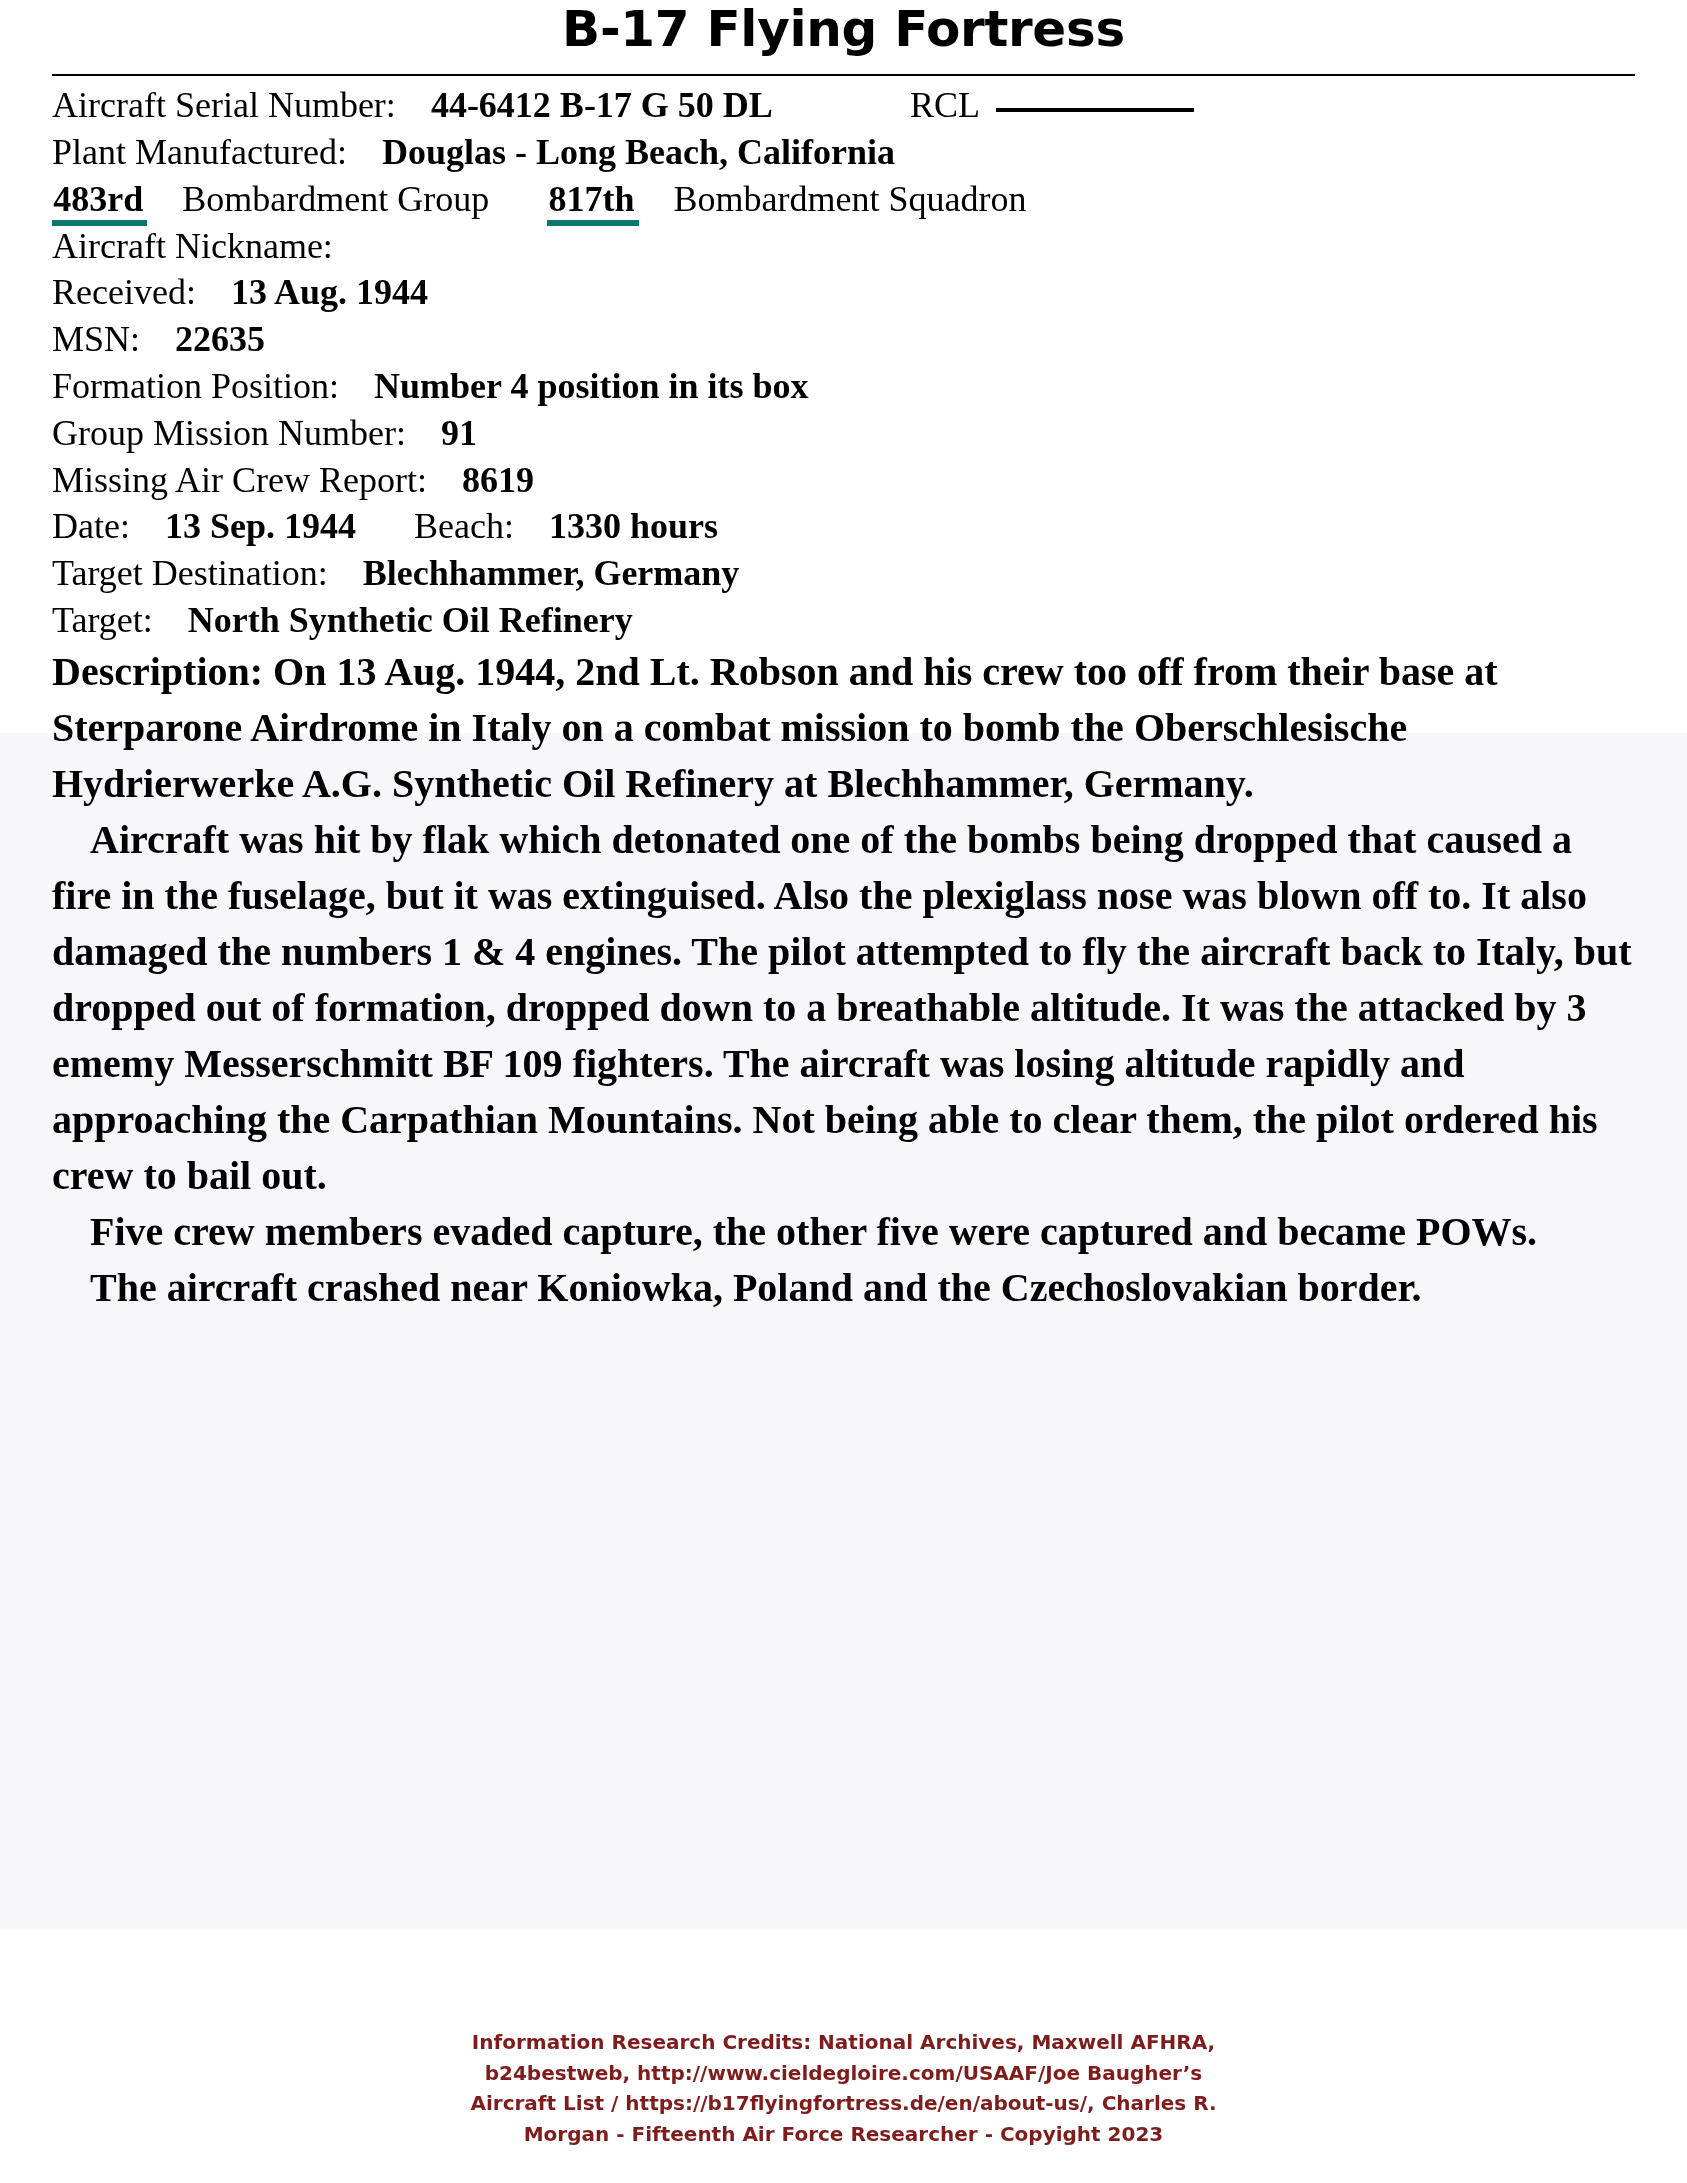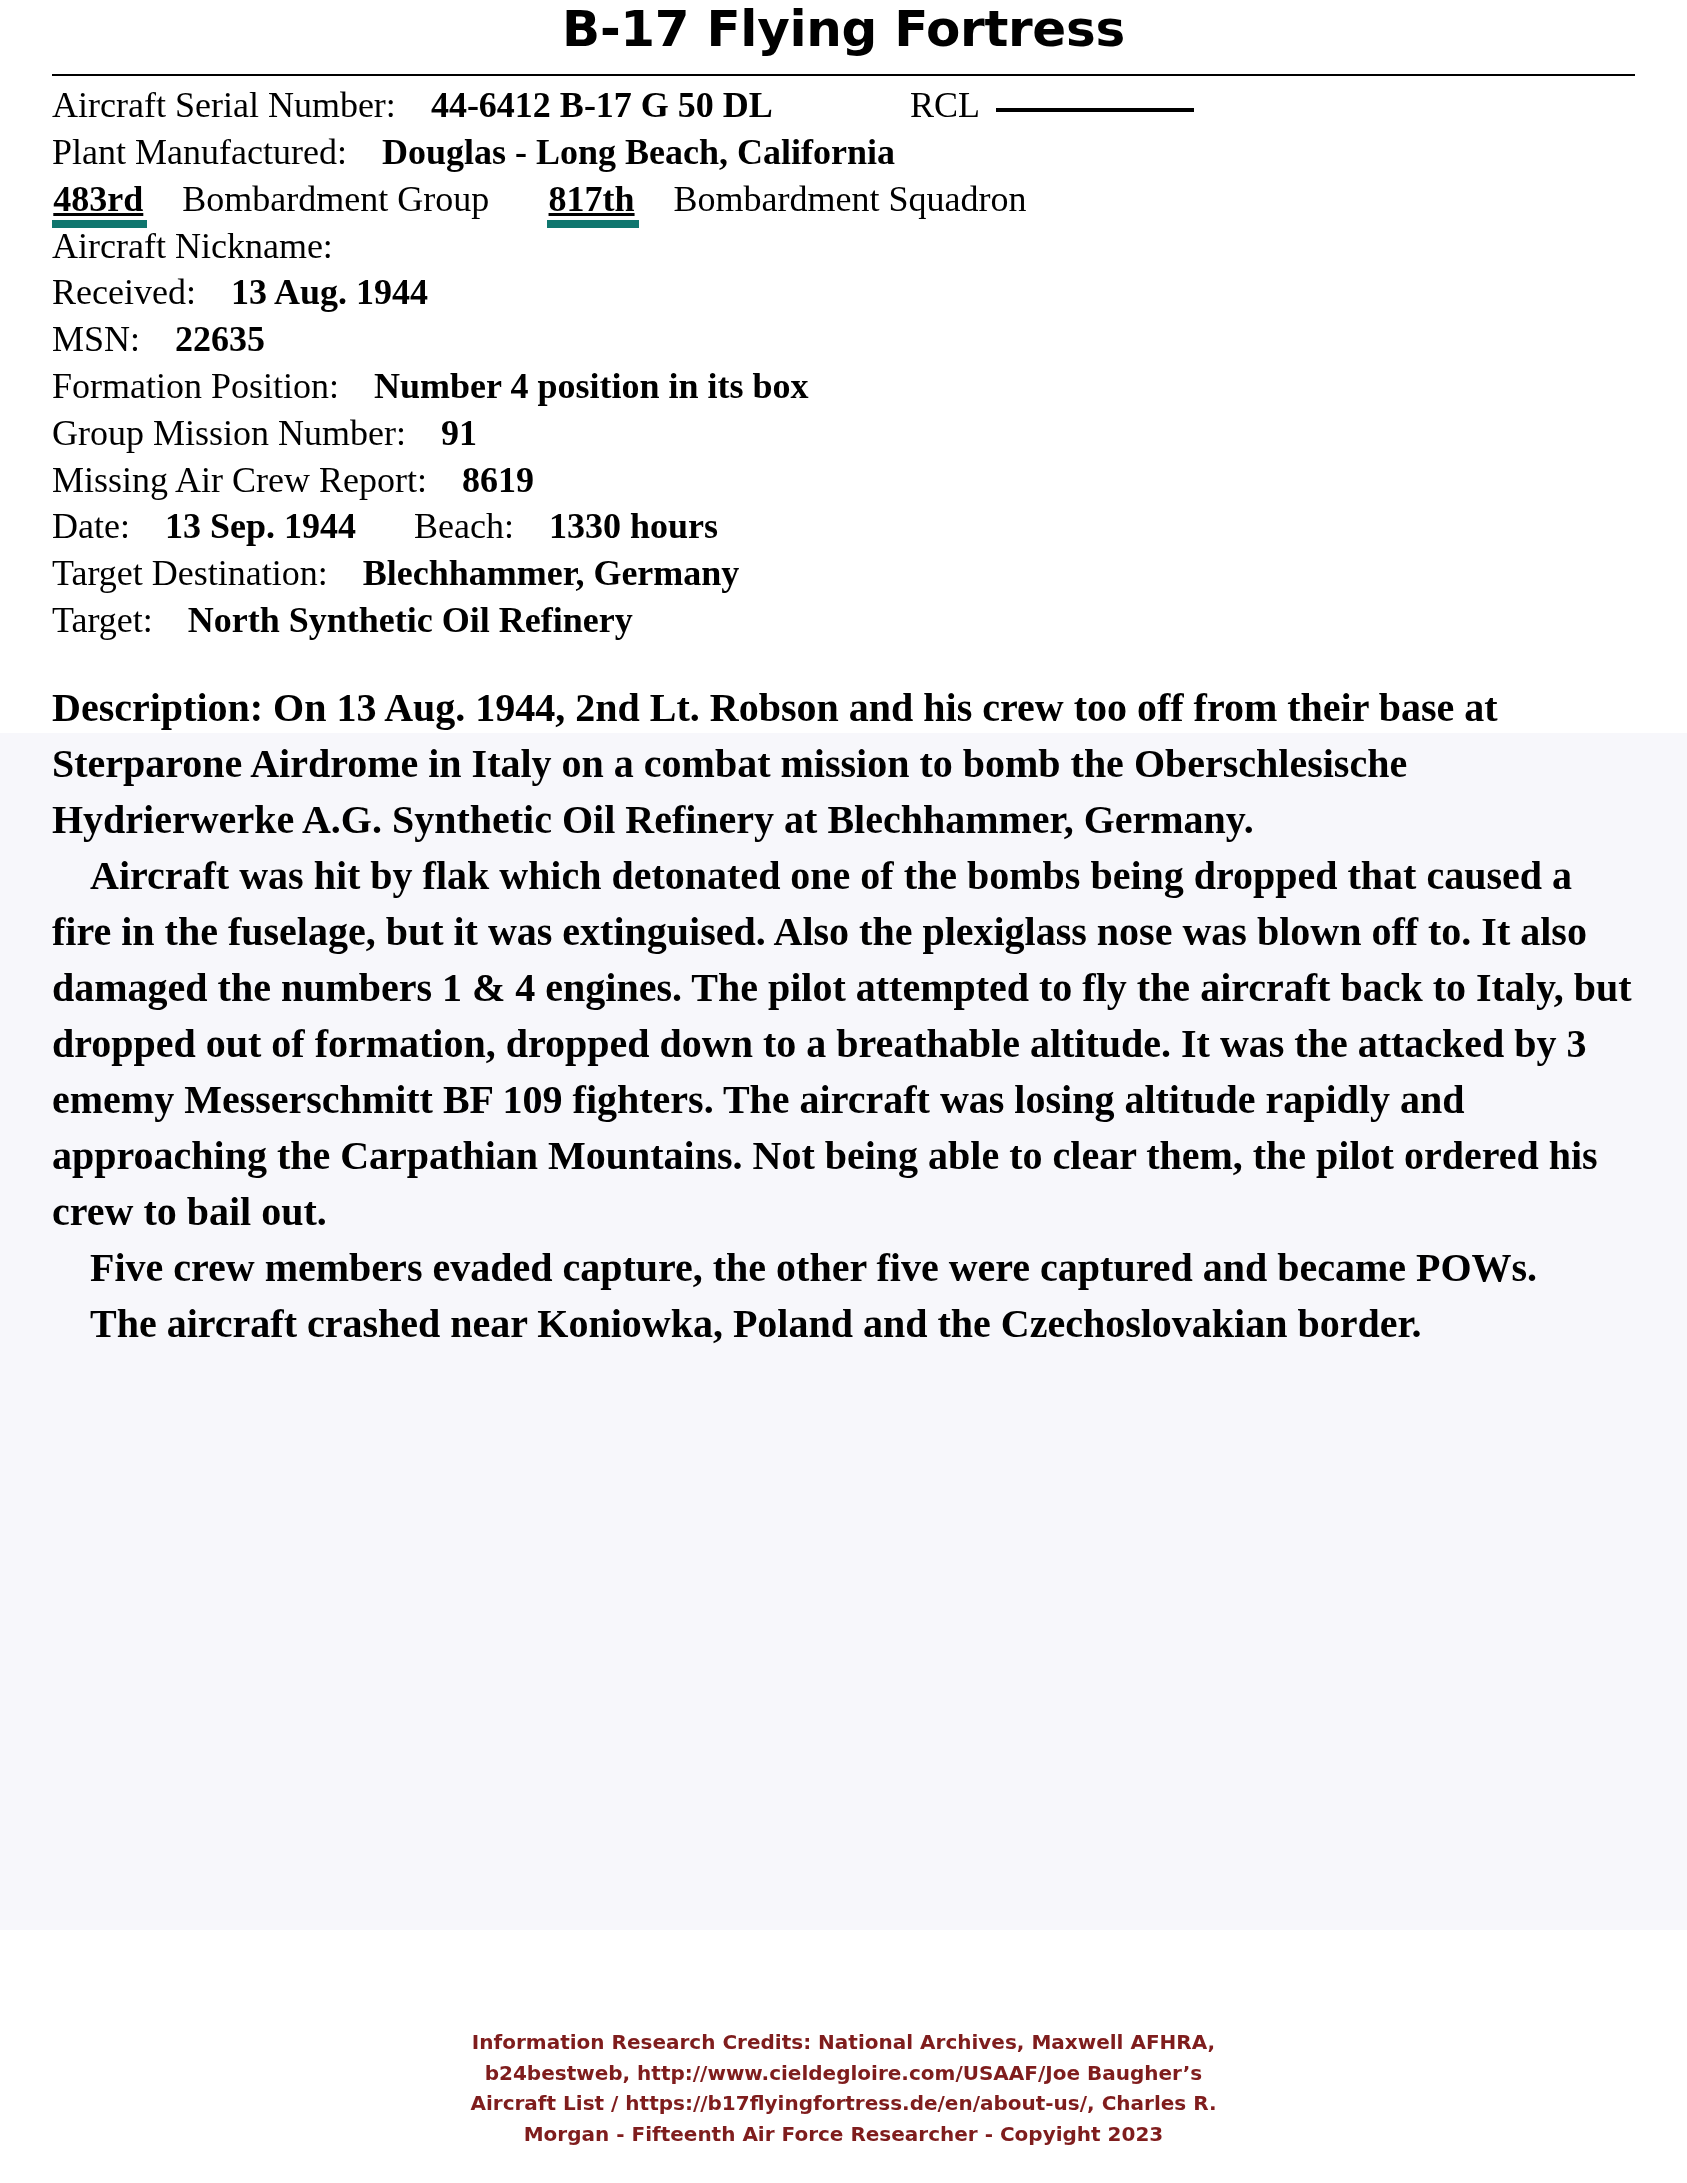--- a/index.html
+++ b/index.html
@@ -52,23 +52,22 @@
   }
   .lbl-b {
     font-weight: normal;
     margin-top: 27px;
   }
   .val {
     font-weight: bold;
   }
   .ul {
     font-weight: bold;
-    border-bottom: 8px solid #0f766e;
+    border-bottom: 6px solid #0f766e;
     padding: 0 4px 1.3px 1.3px;
-    text-decoration: underline;
   }
   .blank-line {
     display: inline-block;
     width: 198px;
     border-bottom: 4px solid #000;
     vertical-align: 5.3px;
     margin-left: 8px;
   }
   .sp-lg { display: inline-block; width: 119px; }
   .sp-md { display: inline-block; width: 40px; }
@@ -79,21 +78,20 @@
     position: absolute;
     left: 0;
     width: 1687px;
     background: #f7f7fb;
     z-index: 0;
   }
   .fields, .desc, .title-block, .credits { position: relative; z-index: 1; }
 
   
   .desc {
-    margin-top: 36px;
     font-size: 40px;
     font-weight: bold;
     line-height: 1.40;
   }
   .desc p {
     margin: 0;
     text-indent: 0;
   }
   .desc p.indent {
     text-indent: 38px;

